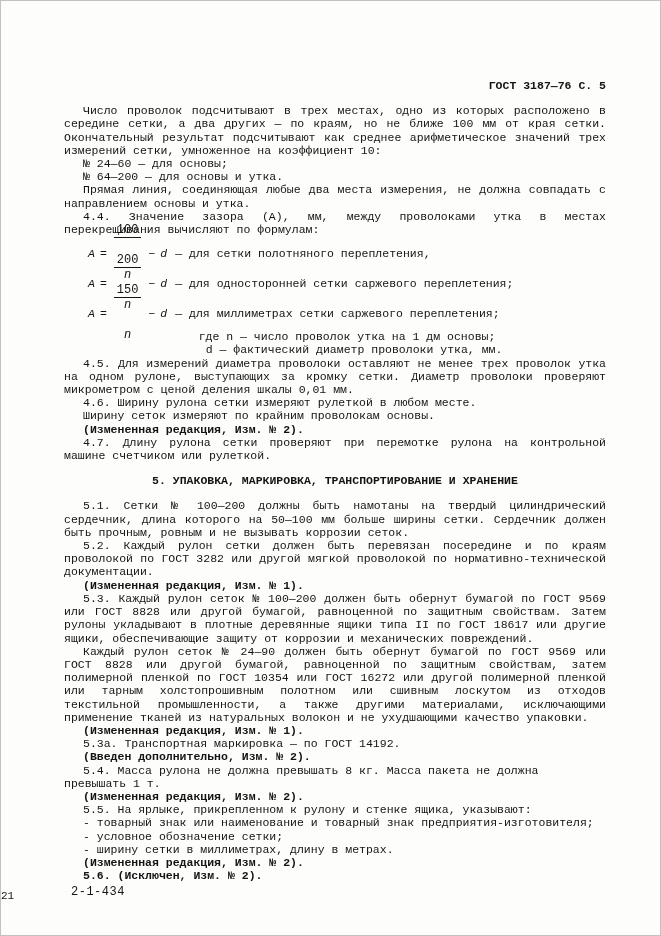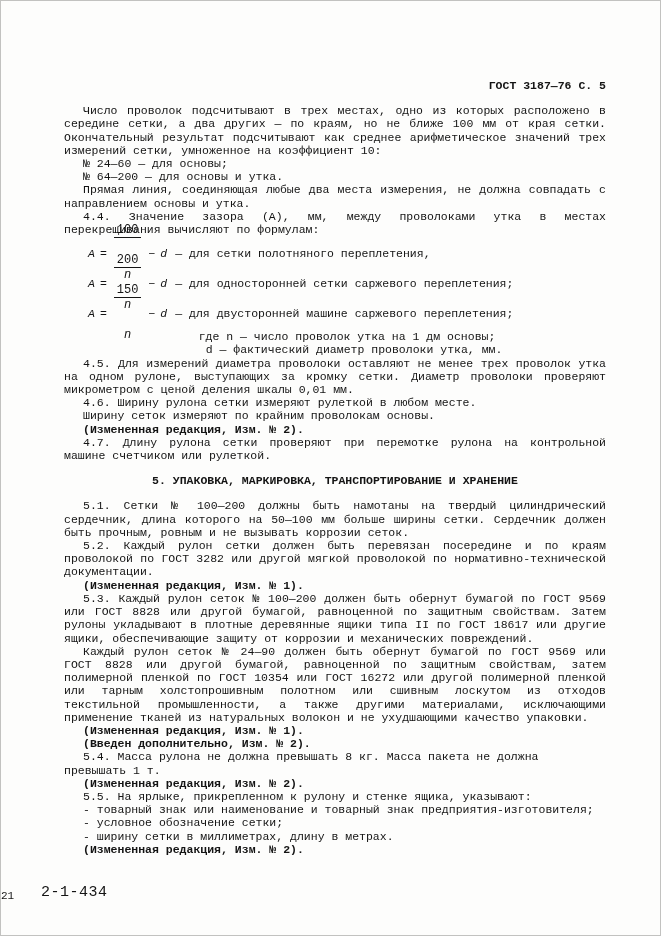--- a/index.html
+++ b/index.html
@@ -61,23 +61,23 @@
     line-height: 11.5px;
     margin: 0 2px;
     gap: 32px;
   }
   .frac .num { border-bottom: 1px solid #141414; padding: 0 3px; }
   .frac .den { font-style: italic; }
   .fminus { margin: 0 5px; }
   .fdesc { margin-left: 8px; }
   .doc-footer-left {
     position: absolute;
-    left: 40px;
+    left: 70px;
     bottom: 36px;
-    font-size: 15px;
+    font-size: 12px;
     letter-spacing: 0.5px;
   }
   .doc-footer-page {
     position: absolute;
     left: 0;
     right: 0;
     bottom: 32px;
     font-size: 11px;
   }
 </style>
@@ -120,47 +120,49 @@
       </div>
       <div class="formula">
         <span class="fvar">А</span>
         <span class="feq">=</span>
         <span class="frac">
           <span class="num">150</span>
           <span class="den">n</span>
         </span>
         <span class="fminus">−</span>
         <span class="fvar">d</span>
-        <span class="fdesc">— для двусторонней машине саржевого переплетения;</span>
+        <span class="fdesc">— для миллиметрах сетки саржевого переплетения;</span>
       </div>
     </div>
 
     <p class="where-n">где n — число проволок утка на 1 дм основы;</p>
     <p class="where-d">d — фактический диаметр проволоки утка, мм.</p>
 
     <p class="para">4.5. Для измерений диаметра проволоки оставляют не менее трех проволок утка на одном рулоне, выступающих за кромку сетки. Диаметр проволоки проверяют микрометром с ценой деления шкалы 0,01 мм.</p>
     <p class="para left">4.6. Ширину рулона сетки измеряют рулеткой в любом месте.</p>
     <p class="para left">Ширину сеток измеряют по крайним проволокам основы.</p>
     <p class="para left bold">(Измененная редакция, Изм. № 2).</p>
     <p class="para">4.7. Длину рулона сетки проверяют при перемотке рулона на контрольной машине счетчиком или рулеткой.</p>
 
     <p class="section-heading">5. УПАКОВКА, МАРКИРОВКА, ТРАНСПОРТИРОВАНИЕ И ХРАНЕНИЕ</p>
 
     <p class="para">5.1. Сетки № 100—200 должны быть намотаны на твердый цилиндрический сердечник, длина которого на 50—100 мм больше ширины сетки. Сердечник должен быть прочным, ровным и не вызывать коррозии сеток.</p>
     <p class="para">5.2. Каждый рулон сетки должен быть перевязан посередине и по краям проволокой по ГОСТ 3282 или другой мягкой проволокой по нормативно-технической документации.</p>
     <p class="para left bold">(Измененная редакция, Изм. № 1).</p>
     <p class="para">5.3. Каждый рулон сеток № 100—200 должен быть обернут бумагой по ГОСТ 9569 или ГОСТ 8828 или другой бумагой, равноценной по защитным свойствам. Затем рулоны укладывают в плотные деревянные ящики типа II по ГОСТ 18617 или другие ящики, обеспечивающие защиту от коррозии и механических повреждений.</p>
     <p class="para">Каждый рулон сеток № 24—90 должен быть обернут бумагой по ГОСТ 9569 или ГОСТ 8828 или другой бумагой, равноценной по защитным свойствам, затем полимерной пленкой по ГОСТ 10354 или ГОСТ 16272 или другой полимерной пленкой или тарным холстопрошивным полотном или сшивным лоскутом из отходов текстильной промышленности, а также другими материалами, исключающими применение тканей из натуральных волокон и не ухудшающими качество упаковки.</p>
     <p class="para left bold">(Измененная редакция, Изм. № 1).</p>
+    <p class="para left">5.3а. Транспортная маркировка — по ГОСТ 14192.</p>
     <p class="para left bold">(Введен дополнительно, Изм. № 2).</p>
     <p class="para left">5.4. Масса рулона не должна превышать 8 кг. Масса пакета не должна превышать 1 т.</p>
     <p class="para left bold">(Измененная редакция, Изм. № 2).</p>
     <p class="para left">5.5. На ярлыке, прикрепленном к рулону и стенке ящика, указывают:</p>
     <p class="para left">- товарный знак или наименование и товарный знак предприятия-изготовителя;</p>
     <p class="para left">- условное обозначение сетки;</p>
     <p class="para left">- ширину сетки в миллиметрах, длину в метрах.</p>
     <p class="para left bold">(Измененная редакция, Изм. № 2).</p>
+    <p class="para left bold">5.6. (Исключен, Изм. № 2).</p>
 
   </div>
 
   <div class="doc-footer-left">2-1-434</div>
   <div class="doc-footer-page">21</div>
 </div>
 
 </body></html>

